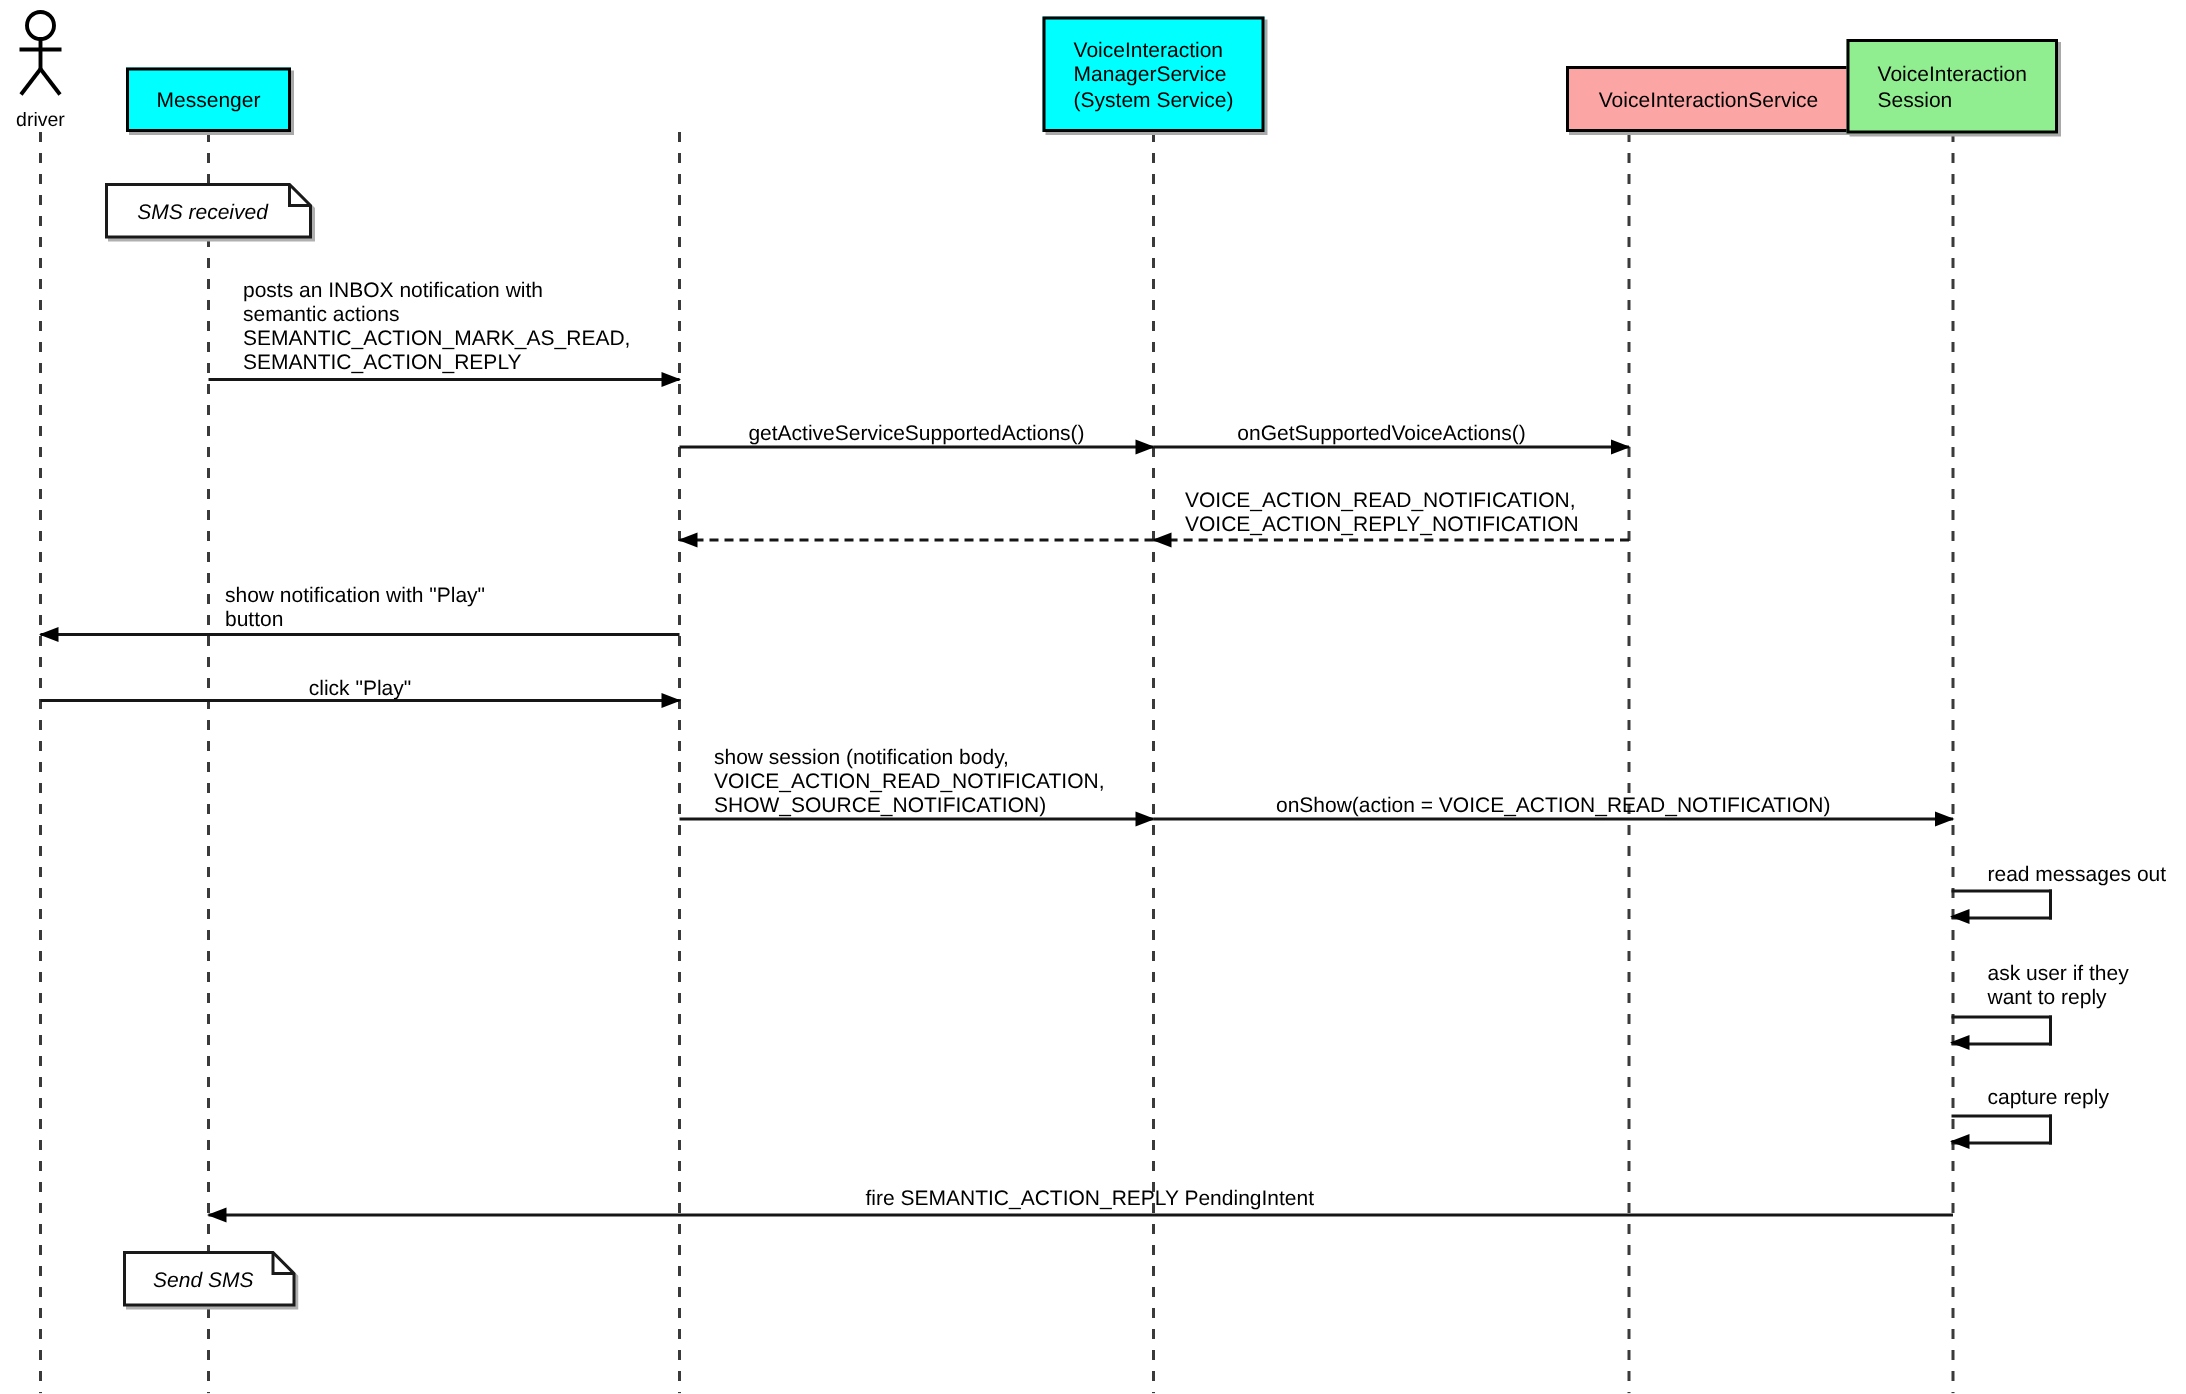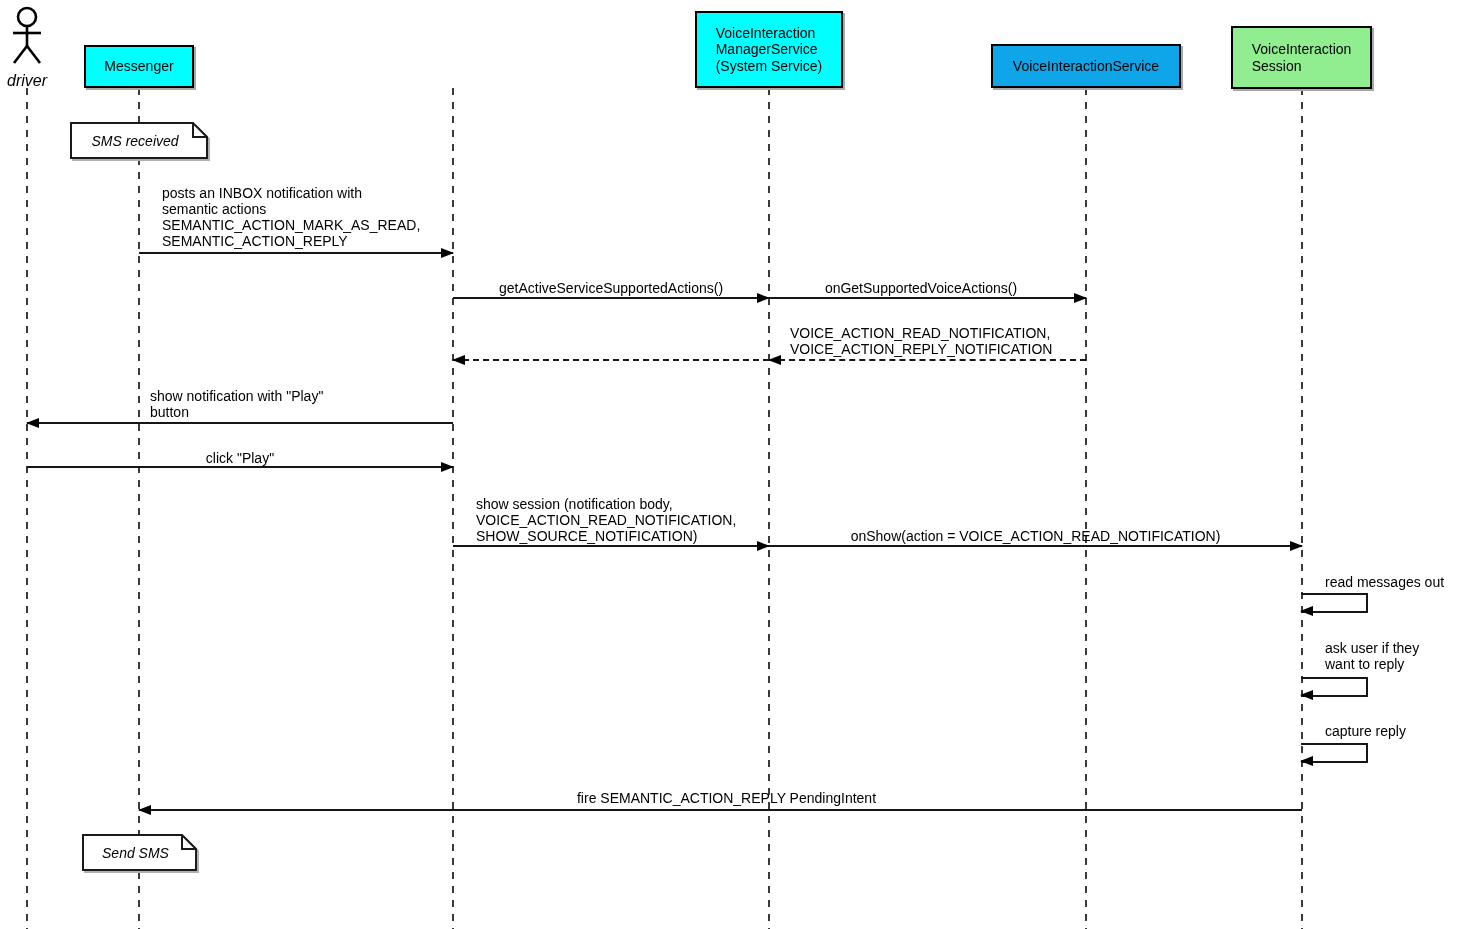--- a/index.html
+++ b/index.html
@@ -44,21 +44,21 @@
     content:""; position:absolute; left:-1px; top:11px; width:0; height:0;
     border-style:solid; border-width:5px 13px 5px 0;
     border-color:transparent #000 transparent transparent;
   }
   .msg-label {
     position:absolute; z-index:4; font-size:14px; line-height:16px;
     white-space:pre-line;
   }
   .msg-label.center { text-align:center; }
   .actor-label {
-    position:absolute; left:0; top:68px; width:54px; text-align:center; font-size:16px;font-style:italic;
+    position:absolute; left:0; top:68px; width:54px; text-align:center; font-size:13px;
   }
   .actor-wrap { position:absolute; left:0; top:4px; width:54px; height:86px; z-index:2; }
   .actor-wrap svg { position:absolute; left:4px; top:2px; }
 </style>
 </head>
 <body>
 
 <div class="canvas">
 
   <div class="lifeline" style="left:26px"></div>
@@ -82,21 +82,21 @@
   </div>
 
   <div class="participant" style="left: 84px; top: 45px; width: 110px; height: 43px; background-color: rgb(0, 255, 255);">
     <span>Messenger</span>
   </div>
   <div class="participant" style="left:695px;top:11px;width:148px;height:77px">
     <span>VoiceInteraction
 ManagerService
 (System Service)</span>
   </div>
-  <div class="participant" style="left:991px;top:44px;width:190px;height:44px;background:#0ea5e9">
+  <div class="participant" style="left:1044px;top:44px;width:190px;height:44px;background:#fca5a5">
     <span>VoiceInteractionService</span>
   </div>
   <div class="participant" style="left:1231px;top:26px;width:141px;height:63px;background:#90EE90">
     <span>VoiceInteraction
 Session</span>
   </div>
 
   <div class="note" style="left:70px;top:122px;width:138px;height:37px">
     <svg width="140" height="40">
       <polygon points="1,1 123,1 137,15 137,36 1,36" transform="translate(2,2)" fill="#b0b0b0" stroke="#b0b0b0" stroke-width="2"></polygon>

